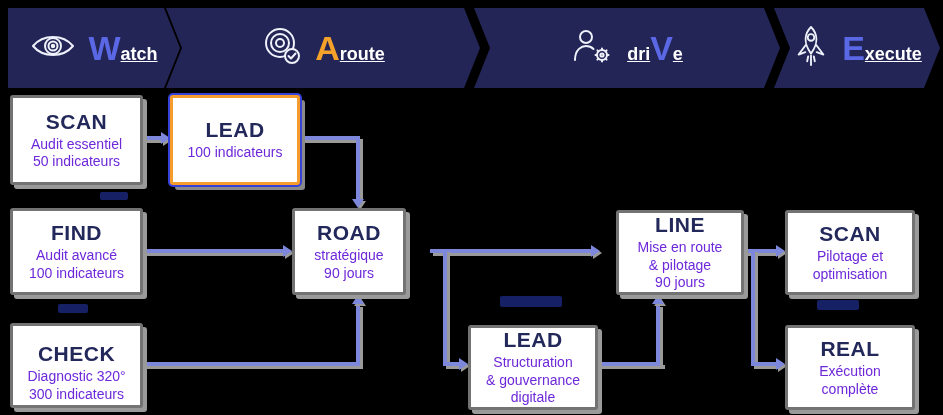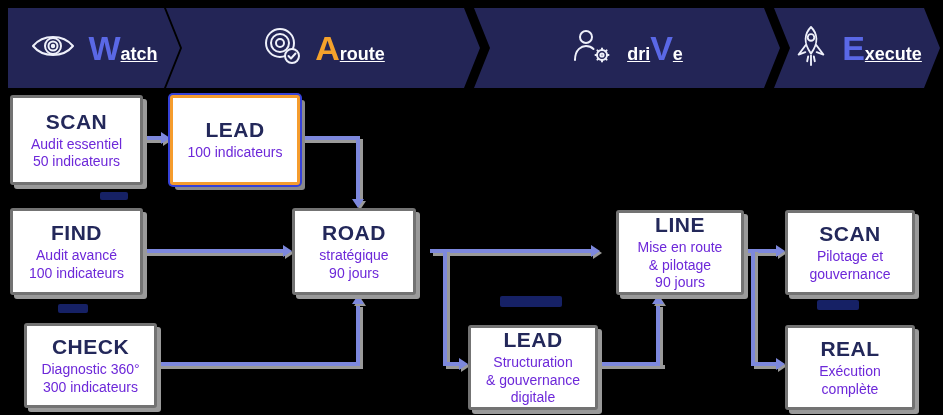--- a/index.html
+++ b/index.html
@@ -29,24 +29,24 @@
        box-shadow:4px 4px 0 0 #9a9a9a;
        display:flex;flex-direction:column;align-items:center;justify-content:center;
        text-align:center;padding:2px;}
   .box .title{font-weight:bold;font-size:21px;color:#23285a;letter-spacing:.5px;margin-bottom:2px;}
   .box .line{font-size:14px;color:#6d28d9;line-height:1.25;}
   #box-scan {left:10px; top:95px; width:133px;height:90px;}
   #box-prep {left:170px;top:95px; width:130px;height:90px;
              border:3px solid #f59c2d;
              box-shadow:0 0 0 2px #3642d9,5px 5px 0 0 #8a8a8a;}
   #box-find {left:10px; top:208px;width:133px;height:87px;text-align:right;}
-  #box-road {left:292px;top:208px;width:124px;height:87px;text-align:center;}
+  #box-road {left:292px;top:208px;width:114px;height:87px;text-align:center;}
   #box-line {left:600px;top:210px;width:128px;height:85px;margin-left:16px;}
   #box-grow {left:785px;top:210px;width:130px;height:85px;}
-  #box-check{left:24px; top:323px;width:133px;height:85px;}
+  #box-check{left:10px; top:323px;width:133px;height:85px;justify-content:flex-end;}
   #box-lead {left:468px;top:325px;width:130px;height:85px;}
   #box-real {left:785px;top:325px;width:130px;height:85px;}
 
   
   .h,.v{position:absolute;background:#7d88dd;box-shadow:3px 3px 0 0 #9a9a9a;}
   .h{height:4px;}  .v{width:4px;}
   .arr{position:absolute;width:0;height:0;filter:drop-shadow(2px 2px 0 #9a9a9a);}
   .arr.right{border-top:6px solid transparent;border-bottom:6px solid transparent;border-left:9px solid #7d88dd;}
   .arr.up   {border-left:6px solid transparent;border-right:6px solid transparent;border-bottom:9px solid #7d88dd;}
   .arr.down {border-left:6px solid transparent;border-right:6px solid transparent;border-top:9px solid #7d88dd;}
@@ -184,26 +184,26 @@
 <div class="box" id="box-line">
   <div class="title">LINE</div>
   <div class="line">Mise en route</div>
   <div class="line">&amp; pilotage</div>
   <div class="line">90 jours</div>
 </div>
 
 <div class="box" id="box-grow">
   <div class="title">SCAN</div>
   <div class="line">Pilotage et</div>
-  <div class="line">gouvernance</div>
+  <div class="line">optimisation</div>
 </div>
 
 <div class="box" id="box-check">
   <div class="title">CHECK</div>
-  <div class="line">Diagnostic 360°</div>
+  <div class="line">Diagnostic 320°</div>
   <div class="line">300 indicateurs</div>
 </div>
 
 <div class="box" id="box-lead">
   <div class="title">LEAD</div>
   <div class="line">Structuration</div>
   <div class="line">&amp; gouvernance</div>
   <div class="line">digitale</div>
 </div>
 

